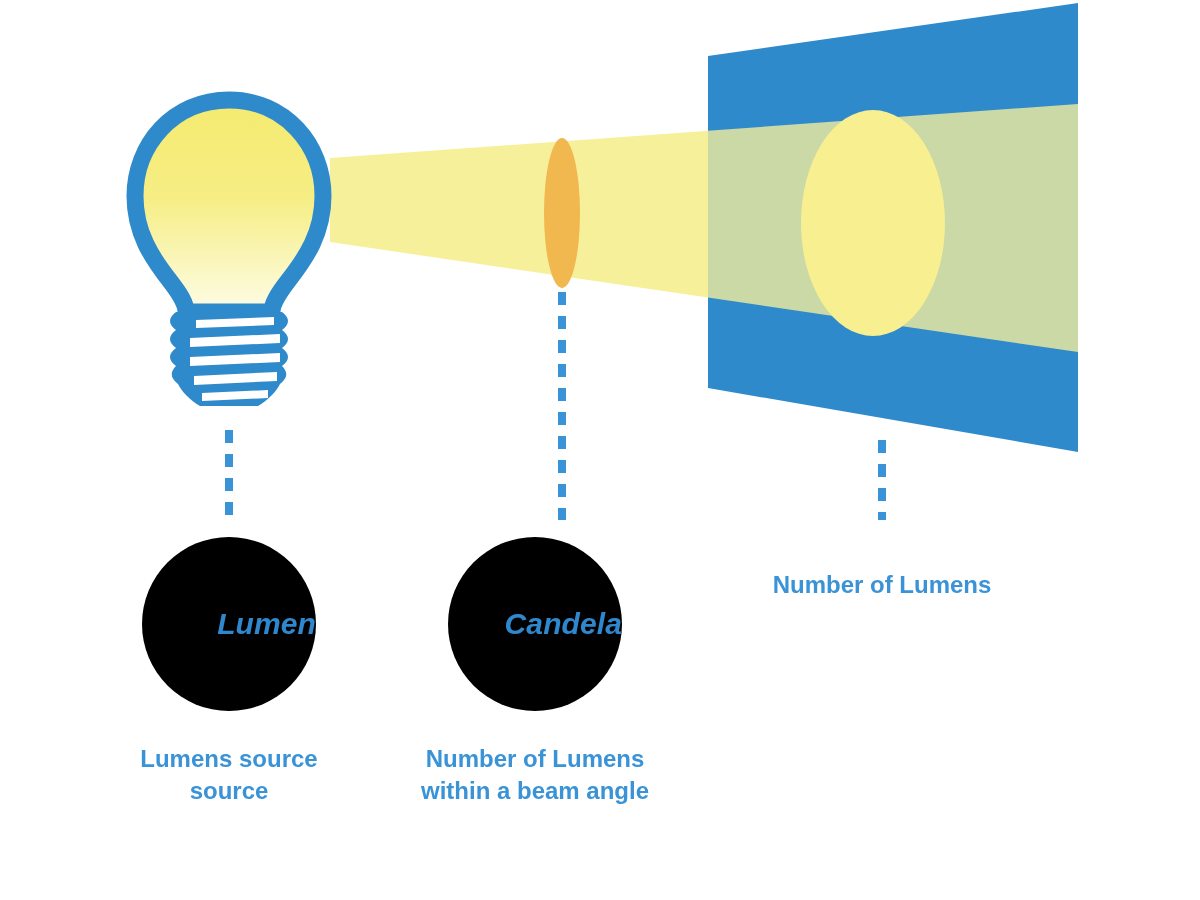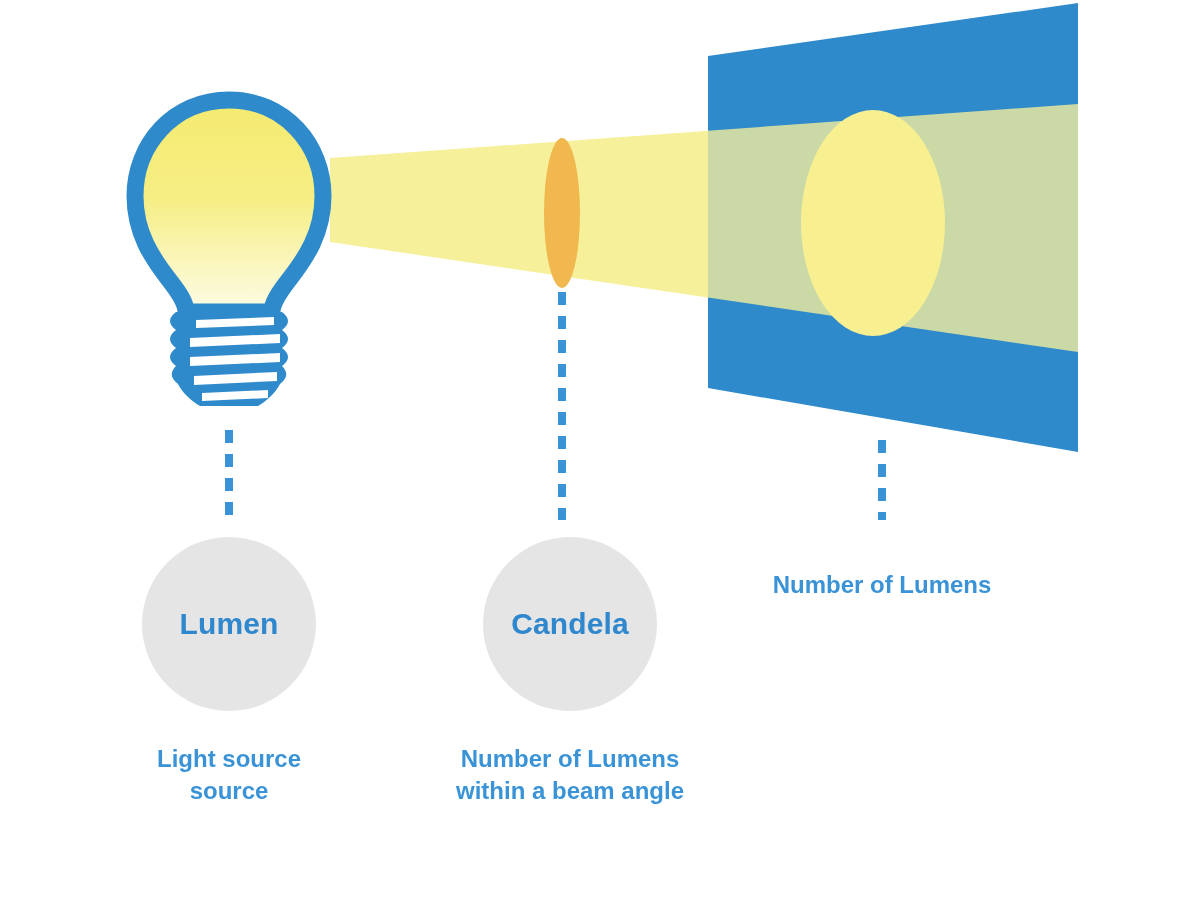--- a/index.html
+++ b/index.html
@@ -29,42 +29,43 @@
   }
   .label-group {
     position: absolute;
     text-align: center;
     width: 300px;
   }
   .circle {
     width: 174px;
     height: 174px;
     border-radius: 50%;
-    background: #e5e5e5;
+    background: #000000;
     margin: 0 auto;
     display: flex;
     align-items: center;
-    justify-content: center;
+    justify-content: flex-end;
+    font-style: italic;
   }
   .circle-title {
     font-size: 30px;
     font-weight: bold;
     color: #2f87ce;
     letter-spacing: 0.1px;
     line-height: 1;
   }
   .caption {
     margin-top: 32px;
     font-size: 24px;
     line-height: 1.32;
     color: #3a93d6;
     font-weight: 600;
   }
   #grp-lumen   { left: 79px;  top: 537px; }
-  #grp-candela { left: 420px; top: 537px; }
+  #grp-candela { left: 385px; top: 537px; }
   #grp-lux     { left: 732px; top: 537px; }
 </style>
 </head>
 <body>
 
 <div id="stage">
 
   <svg id="scene" viewBox="0 0 1200 900" width="1200" height="900">
     <defs>
       <linearGradient id="glassGrad" x1="0" y1="0" x2="0" y2="1">
@@ -151,21 +152,21 @@
       <line x1="562" y1="292" x2="562" y2="520"></line>
       <line x1="882" y1="440" x2="882" y2="520"></line>
     </g>
   </svg>
 
   <div class="label-group" id="grp-lumen">
     <div class="circle">
       <span class="circle-title">Lumen</span>
     </div>
     <div class="caption">
-      <div>Light source</div>
+      <div>Lumens source</div>
       <div>source</div>
     </div>
   </div>
 
   <div class="label-group" id="grp-candela">
     <div class="circle">
       <span class="circle-title">Candela</span>
     </div>
     <div class="caption">
       <div>Number of Lumens</div>

